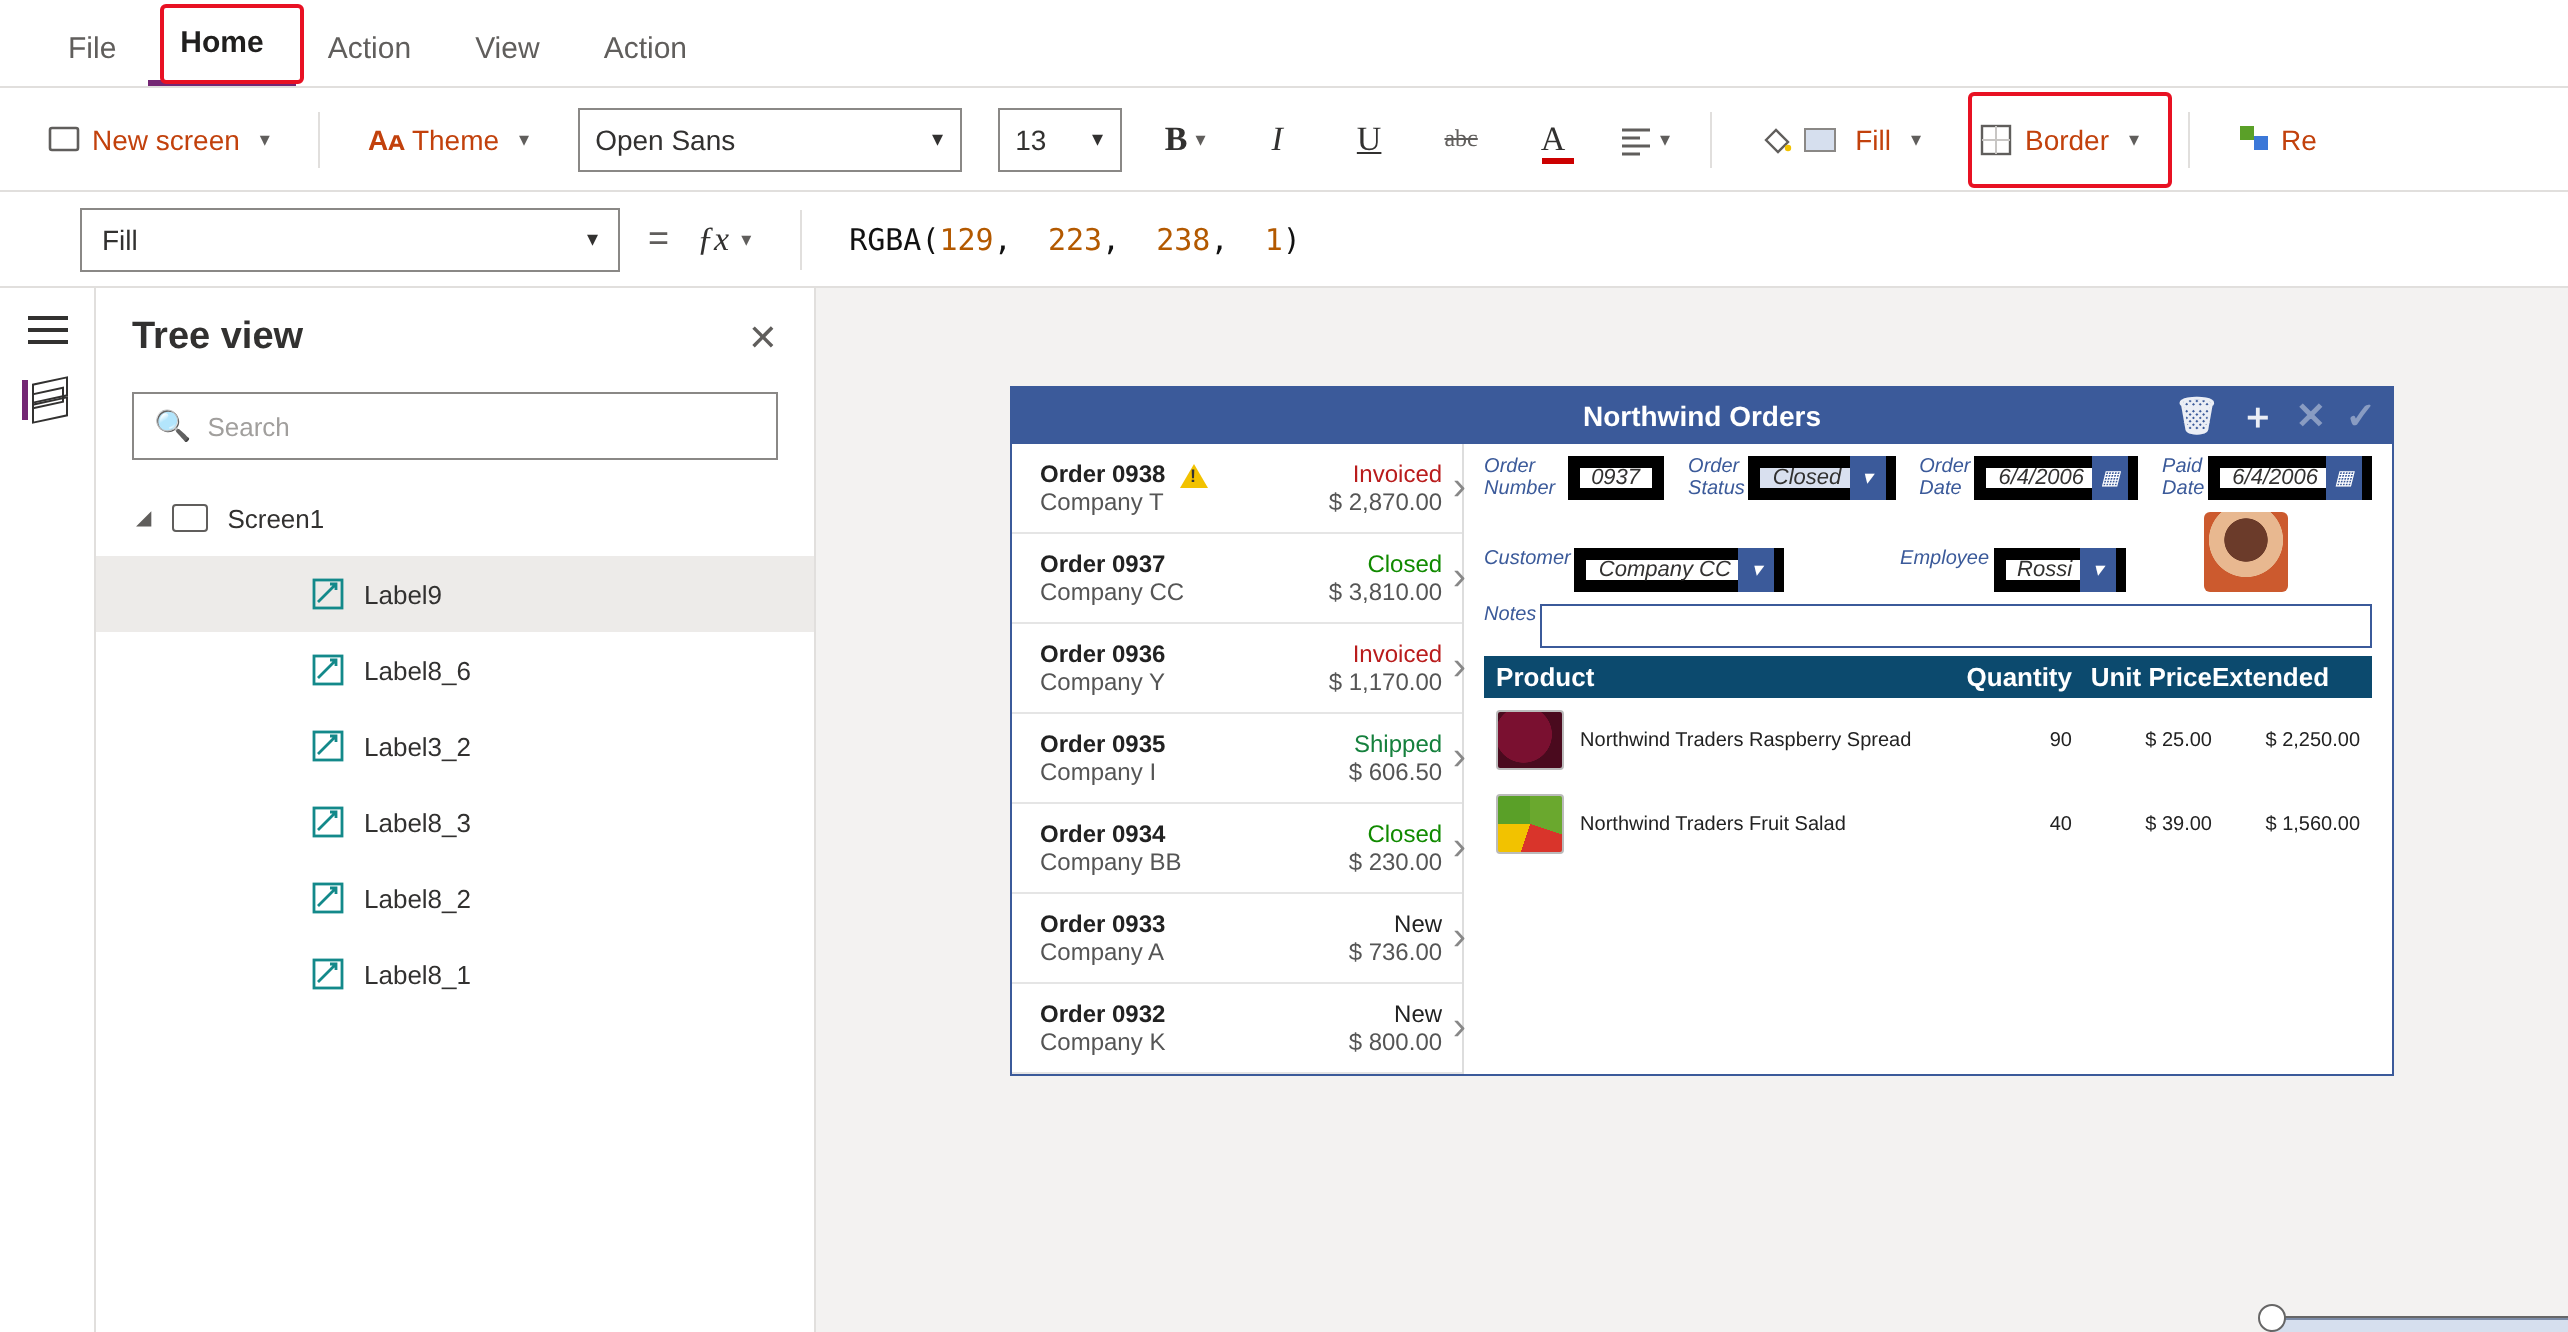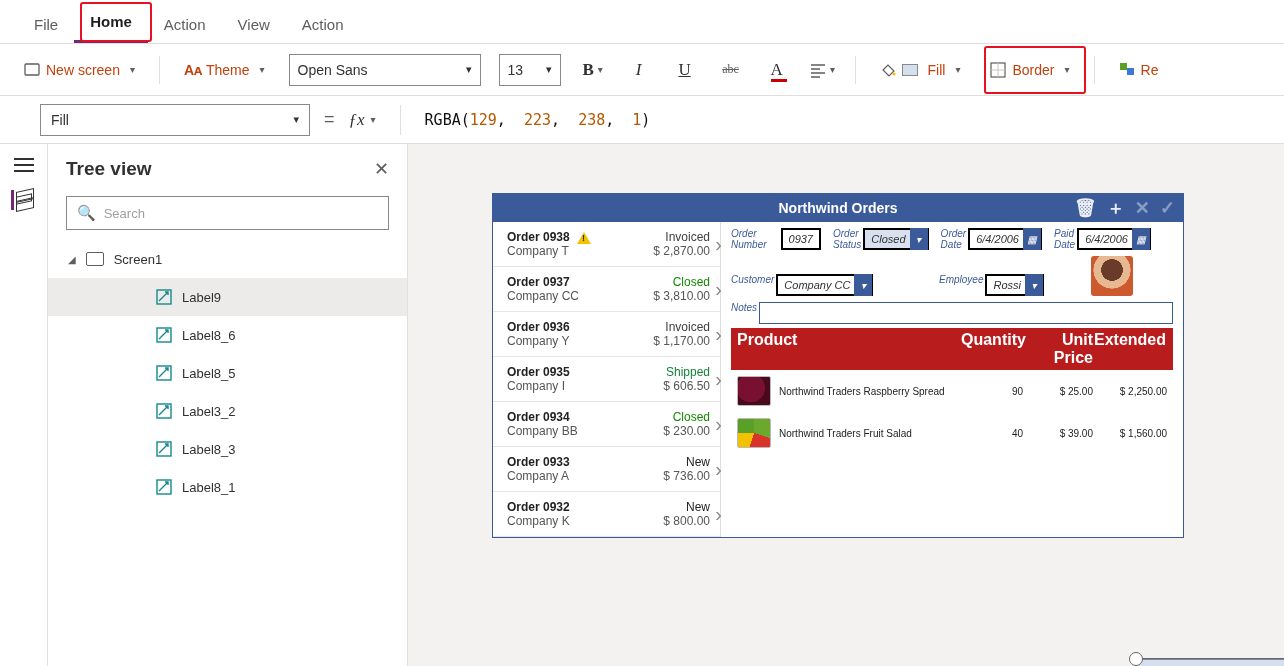--- a/index.html
+++ b/index.html
@@ -69,48 +69,48 @@
   .tree-item{ display:flex; align-items:center; gap:10px; height:38px; padding-left:20px; cursor:pointer;}
   .tree-item.lvl2{ padding-left:108px;}
   .tree-item.sel{ background:#edebe9;}
   .tree-arrow{ font-size:10px; color:#605e5c;}
   .screen-ico{ width:18px; height:14px; border:1.5px solid #605e5c; border-radius:2px;}
   .label-ico{ width:16px; height:16px; display:inline-flex; align-items:center; justify-content:center;}
   .label-ico svg{width:16px;height:16px;}
 
   
   .canvas { flex:1; background:#f3f2f1; position:relative; overflow:hidden;}
-  .app-frame{ position:absolute; left:85px; top:50px; width:690px; background:#fff; box-shadow:0 0 0 1px #3b5a9a; font-size:12px;}
+  .app-frame{ position:absolute; left:98px; top:50px; width:690px; background:#fff; box-shadow:0 0 0 1px #3b5a9a; font-size:12px;}
   .app-titlebar{ height:28px; background:#3b5a9a; color:#fff; display:flex; align-items:center; justify-content:center; font-weight:600; font-size:14px; position:relative;}
   .title-actions{position:absolute; right:8px; top:0; height:28px; display:flex; align-items:center; gap:10px; font-size:18px;}
   .title-actions span{cursor:pointer; opacity:.9;}
   .title-actions .dim{opacity:.4;}
   .app-body{ display:flex; }
   .orders-col{ width:228px; border-right:1px solid #ddd;}
   .order-item{ border-bottom:1px solid #e5e5e5; padding:8px 10px 8px 14px; position:relative;}
   .oi-row1{ display:flex; justify-content:space-between; align-items:center;}
   .oi-name{ font-weight:700; color:#222; font-size:12px;}
   .oi-status{ font-size:12px;}
-  .st-inv{color:#404040;} .st-closed{color:#118a00;} .st-ship{color:#15803d;} .st-new{color:#222;}
+  .st-inv{color:#b91c1c;} .st-closed{color:#118a00;} .st-ship{color:#15803d;} .st-new{color:#222;}
   .oi-row2{ display:flex; justify-content:space-between; color:#555; font-size:12px;}
   .oi-chev{ position:absolute; right:-2px; top:50%; transform:translateY(-50%); color:#888; font-size:20px;}
   .warn-tri{ display:inline-block; width:0;height:0;border-left:7px solid transparent;border-right:7px solid transparent;border-bottom:12px solid #f2c200; position:relative; vertical-align:middle; margin-left:4px;}
   .warn-tri::after{content:"!"; position:absolute; left:-2px; top:1px; font-size:9px; font-weight:700; color:#333;}
   .detail-col{ flex:1; padding:6px 10px 0; position:relative;}
   .frow{ display:flex; gap:12px; margin-bottom:6px;}
   .fld{ display:flex; flex-direction:row; gap:2px; flex:1;font-style:italic;}
   .fld label{ font-size:10px; color:#3b5a9a;}
-  .inp{ height:22px; border:2px solid #000000; padding:0 6px; display:flex; align-items:center; font-size:11px; background:#fff;}
+  .inp{ height:22px; border:6px solid #000000; padding:0 6px; display:flex; align-items:center; font-size:11px; background:#fff;}
   .inp.dd{ justify-content:space-between; }
   .inp .dd-btn{ width:18px; height:22px; margin:-1px -7px -1px 4px; background:#3b5a9a; color:#fff; display:flex; align-items:center; justify-content:center; font-size:10px;}
   .inp.shade{ background:#d9e0ef; }
   .avatar{ width:42px; height:40px; border-radius:3px; background:radial-gradient(circle at 50% 35%, #6b3b2a 0 32%, #e8b890 33% 55%, #cc5a2e 56% 100%); }
   .notes-box{ height:22px; border:1px solid #3b5a9a; width:100%; background:#fff;}
-  .grid-head{ background:#b91c1c; color:#fff; display:flex; font-size:16px; font-weight:600; padding:3px 6px; margin-top:4px;}
-  .gh-prod{flex:1;} .gh-qty{width:62px; text-align:right;} .gh-up{width:70px; text-align:right;} .gh-ext{width:74px; text-align:center;}
+  .grid-head{ background:#0c4a6e; color:#fff; display:flex; font-size:13px; font-weight:600; padding:3px 6px; margin-top:4px;}
+  .gh-prod{flex:1;} .gh-qty{width:62px; text-align:right;} .gh-up{width:70px; text-align:right;} .gh-ext{width:74px; text-align:left;}
   .grid-row{ display:flex; align-items:center; padding:6px; font-size:10px; color:#222;}
   .thumb{ width:34px; height:30px; border:1px solid #bbb; margin-right:8px; border-radius:2px;}
   .thumb.berry{ background:radial-gradient(circle at 40% 40%, #7a1030 0 55%, #4a0a1e 56% 100%);}
   .thumb.salad{ background:conic-gradient(#6aa82e 0 30%, #d9342b 30% 55%, #f2c200 55% 75%, #5aa028 75% 100%);}
   .gr-name{flex:1;} .gr-qty{width:62px; text-align:right;} .gr-up{width:70px; text-align:right;} .gr-ext{width:74px; text-align:right;}
 
   
   .sel-group{ position:absolute; left:728px; top:515px; width:460px; height:72px;}
   .sel-bg{ position:absolute; inset:0; background:#d6dfee; border-top:1px solid #7a8aa6;}
   .sel-frame{ position:absolute; inset:-1px; border:1px solid #666;}
@@ -269,39 +269,39 @@
             </span>
             <span>Label8_6</span>
           </div>
           <div class="tree-item lvl2">
             <span class="label-ico">
               <svg viewBox="0 0 16 16">
                 <rect x="1" y="1" width="14" height="14" fill="none" stroke="#13898a" stroke-width="1.4"></rect>
                 <path d="M3 12L12 3M9 3h3v3" stroke="#13898a" stroke-width="1.4" fill="none"></path>
               </svg>
             </span>
-            <span>Label8_5</span>
+            <span>Label3_2</span>
           </div>
           <div class="tree-item lvl2">
             <span class="label-ico">
               <svg viewBox="0 0 16 16">
                 <rect x="1" y="1" width="14" height="14" fill="none" stroke="#13898a" stroke-width="1.4"></rect>
                 <path d="M3 12L12 3M9 3h3v3" stroke="#13898a" stroke-width="1.4" fill="none"></path>
               </svg>
             </span>
-            <span>Label3_2</span>
+            <span>Label8_3</span>
           </div>
           <div class="tree-item lvl2">
             <span class="label-ico">
               <svg viewBox="0 0 16 16">
                 <rect x="1" y="1" width="14" height="14" fill="none" stroke="#13898a" stroke-width="1.4"></rect>
                 <path d="M3 12L12 3M9 3h3v3" stroke="#13898a" stroke-width="1.4" fill="none"></path>
               </svg>
             </span>
-            <span>Label8_3</span>
+            <span>Label8_2</span>
           </div>
           <div class="tree-item lvl2">
             <span class="label-ico">
               <svg viewBox="0 0 16 16">
                 <rect x="1" y="1" width="14" height="14" fill="none" stroke="#13898a" stroke-width="1.4"></rect>
                 <path d="M3 12L12 3M9 3h3v3" stroke="#13898a" stroke-width="1.4" fill="none"></path>
               </svg>
             </span>
             <span>Label8_1</span>
           </div>

